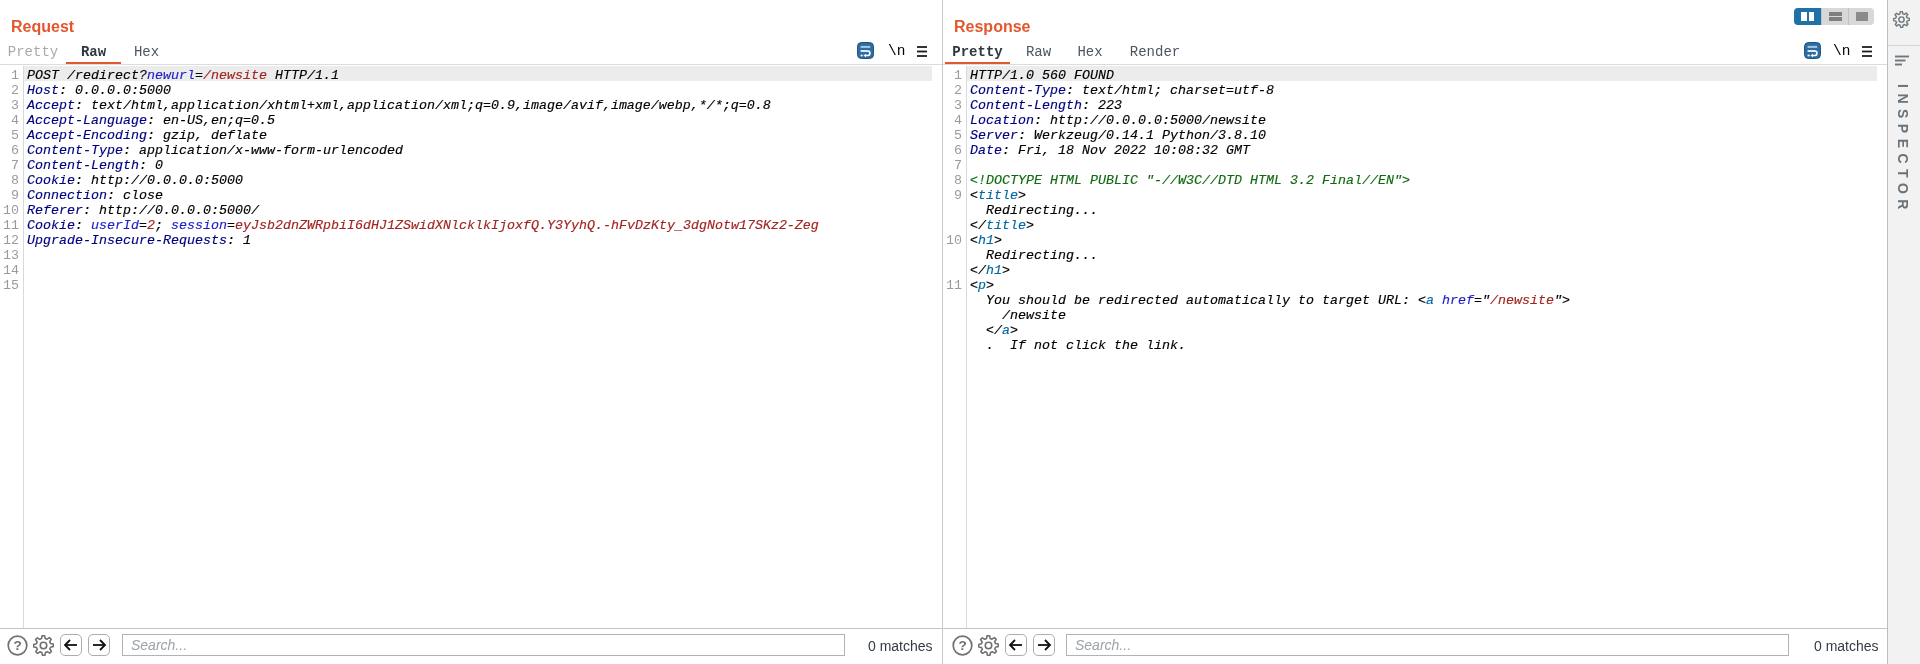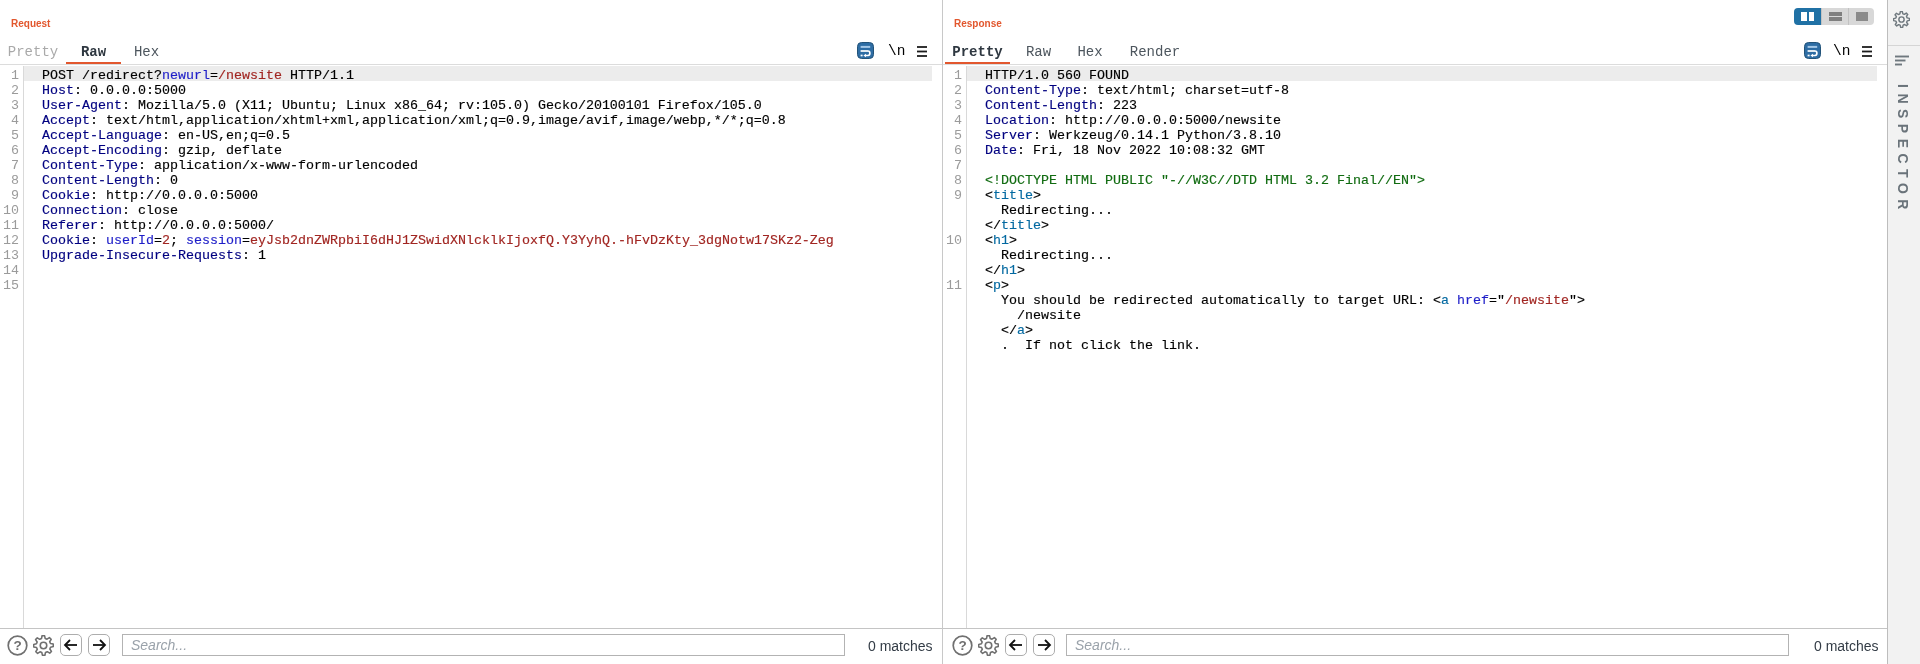--- a/index.html
+++ b/index.html
@@ -9,40 +9,40 @@
 #app { position:relative; width:1920px; height:664px; filter:blur(0px); }
 
 
 .pane { position:absolute; top:0; height:664px; background:#fff; }
 #paneL { left:0; width:942px; }
 #paneR { left:943px; width:944px; }
 #vdiv { left:942px; top:0; width:1px; height:664px; background:#c8c8c8; }
 #insBorder { left:1887px; top:0; width:1px; height:664px; background:#bdbdbd; }
 #inspector { left:1888px; top:0; width:32px; height:664px; background:#f2f2f2; }
 
-.title { position:absolute; top:18px; left:11px; font-size:10px; font-weight:bold; color:#e2572e; will-change:transform; }
+.title { position:absolute; top:18px; left:11px; font-size:16px; font-weight:bold; color:#e2572e; will-change:transform; }
 
 
 .tabrow { position:absolute; top:38px; left:0; right:0; height:27px;font-family:Liberation Mono, monospace; }
 .tab { will-change:transform; position:absolute; top:0; height:26px; line-height:28px; text-align:center;
   font-size:14px; color:#4d565e; }
 .tab.sel { color:#2f3841; font-weight:bold; }
 .tab.dis { color:#a9a9a9; }
 .tab .ul { position:absolute; left:0; right:0; bottom:-0.5px; height:3px; background:#e2572e; }
 .hborder { position:absolute; left:0; right:0; height:1px; background:#dcdcdc; }
 
 
 .editor { position:absolute; top:66px; left:0; height:562px; overflow:hidden;
   font-family:"Liberation Mono", monospace; font-size:13.33px; line-height:15px;
   -webkit-text-stroke:0.15px; will-change:transform; }
 .gut { position:absolute; left:0; top:1.5px; width:19px; text-align:right; color:#9b9b9b; -webkit-text-stroke:0; }
 .gut div { height:15px; }
 .gutsep { position:absolute; left:23px; top:0; bottom:0; width:1px; background:#d9d9d9; }
 .code { position:absolute; left:24px; top:1.5px; }
-.code div { height:15px; padding-left:18px; white-space:pre; color:#000000; }
+.code div { height:15px; padding-left:3px; white-space:pre; color:#000000;font-style:italic; }
 .hl { background:#ececec; }
 .n { color:#000080; }   
 .b { color:#1f1fc8; }   
 .r { color:#a12622; }   
 .m { color:#0369a1; }   
 .g { color:#106b10; }
 
 
 .sbar { position:absolute; top:629px; left:0; right:0; height:35px; background:#fff; }
 .sinput { will-change:transform; position:absolute; top:5px; height:22px; border:1px solid #b3b3b3; background:#fff;
@@ -106,21 +106,20 @@
           <div>11</div>
           <div>12</div>
           <div>13</div>
           <div>14</div>
           <div>15</div>
       </div>
       <div class="gutsep"></div>
       <div class="code">
         <div>POST /redirect?<span class="b">newurl</span>=<span class="r">/newsite</span> HTTP/1.1</div>
         <div><span class="n">Host</span>: 0.0.0.0:5000</div>
-        <div><span class="n">User-Agent</span>: Mozilla/5.0 (X11; Ubuntu; Linux x86_64; rv:105.0) Gecko/20100101 Firefox/105.0</div>
         <div><span class="n">Accept</span>: text/html,application/xhtml+xml,application/xml;q=0.9,image/avif,image/webp,*/*;q=0.8</div>
         <div><span class="n">Accept-Language</span>: en-US,en;q=0.5</div>
         <div><span class="n">Accept-Encoding</span>: gzip, deflate</div>
         <div><span class="n">Content-Type</span>: application/x-www-form-urlencoded</div>
         <div><span class="n">Content-Length</span>: 0</div>
         <div><span class="n">Cookie</span>: http://0.0.0.0:5000</div>
         <div><span class="n">Connection</span>: close</div>
         <div><span class="n">Referer</span>: http://0.0.0.0:5000/</div>
         <div><span class="n">Cookie</span>: <span class="b">userId</span>=<span class="r">2</span>; <span class="b">session</span>=<span class="r">eyJsb2dnZWRpbiI6dHJ1ZSwidXNlcklkIjoxfQ.Y3YyhQ.-hFvDzKty_3dgNotw17SKz2-Zeg</span></div>
         <div><span class="n">Upgrade-Insecure-Requests</span>: 1</div>

